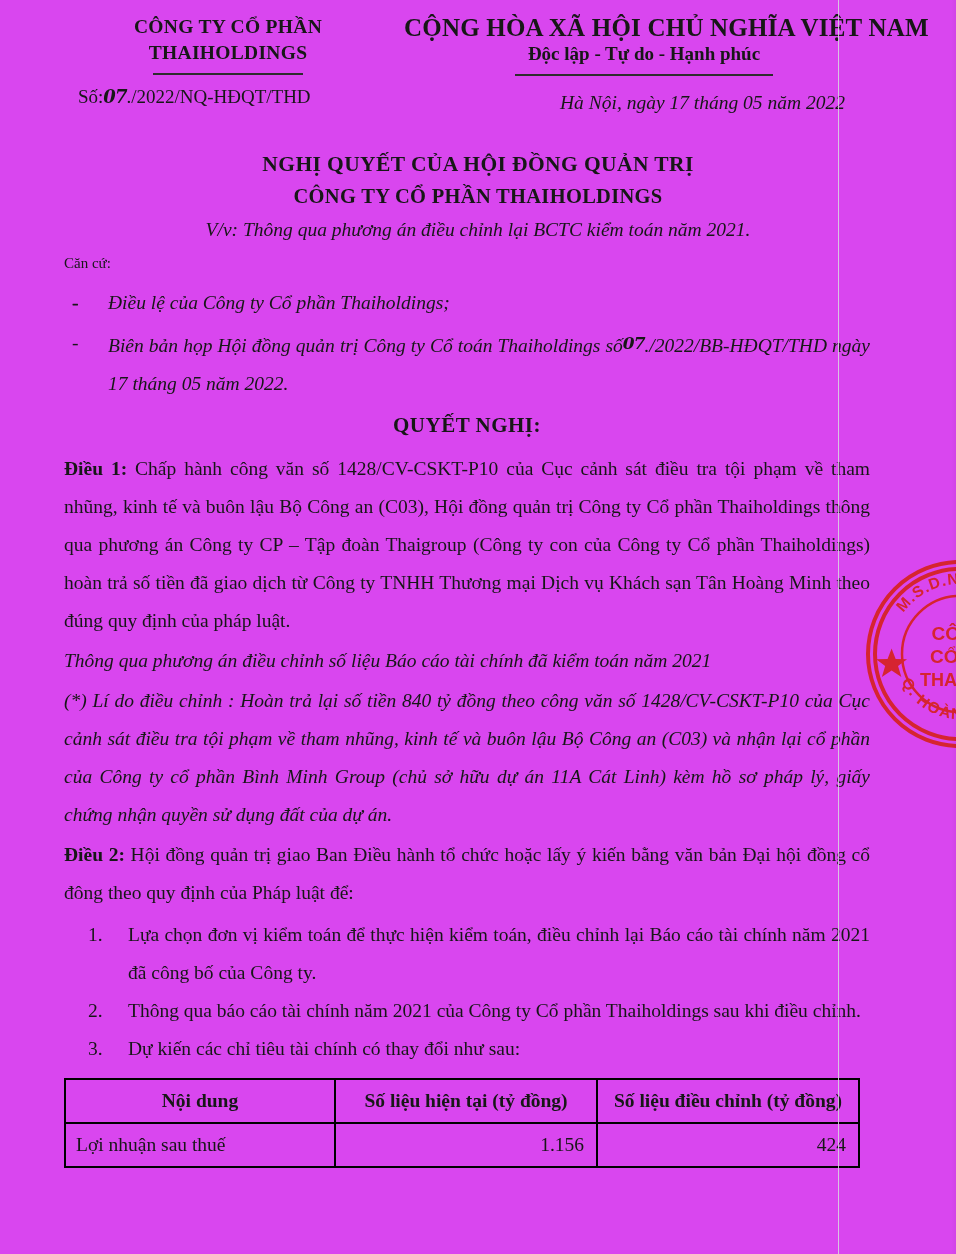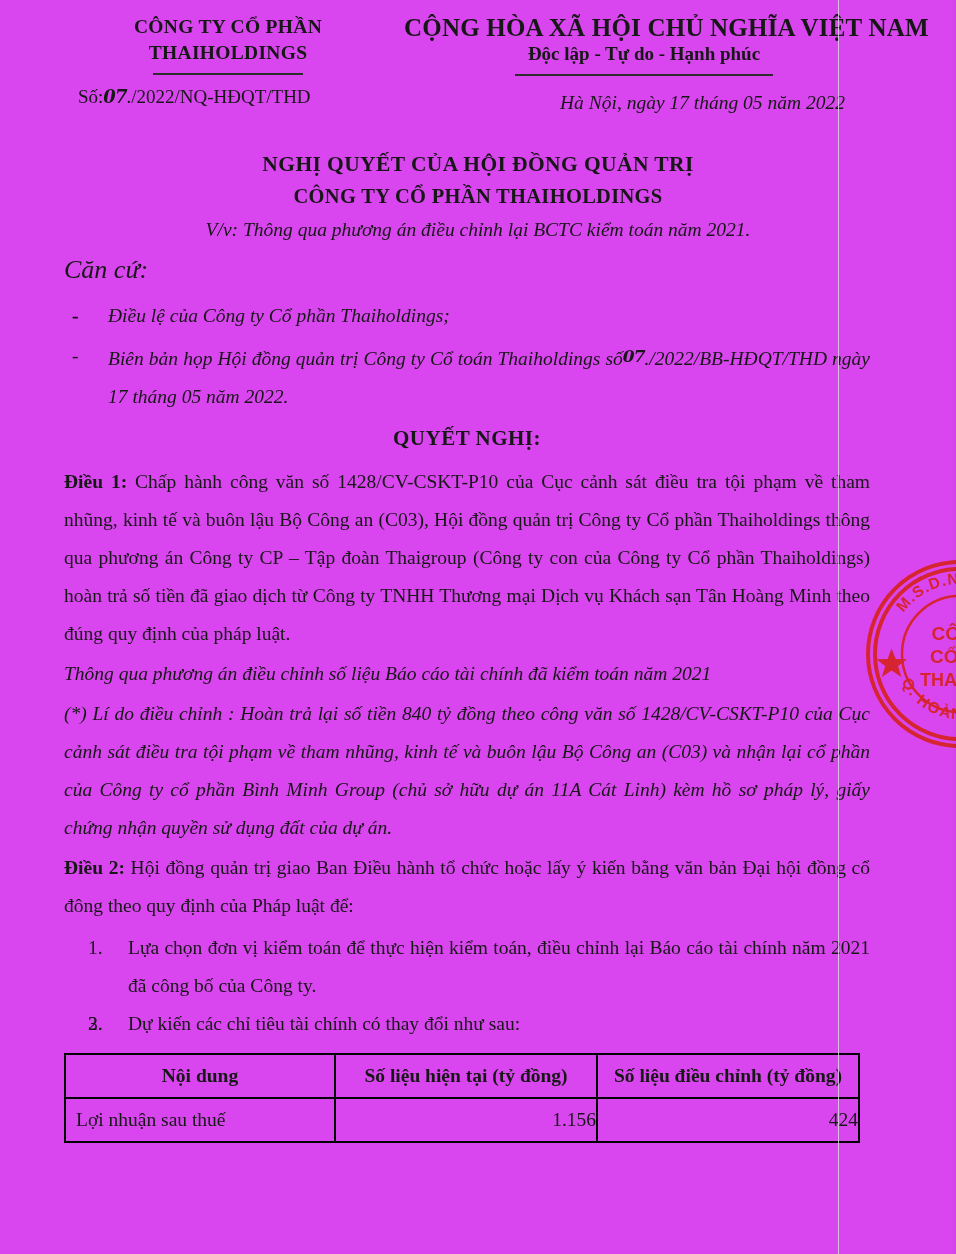--- a/index.html
+++ b/index.html
@@ -130,22 +130,21 @@
   }
 
   
   .body {
     position: absolute;
     left: 64px;
     top: 255px;
     width: 806px;
   }
   .lead {
-    font-style: italic;
-    font-size: 26px;
+    font-size: 15px;
     margin: 0 0 12px 0;
   }
   ul.basis {
     list-style: none;
     margin: 0;
     padding: 0;
   }
   ul.basis li {
     position: relative;
     font-style: italic;
@@ -228,21 +227,21 @@
   table.fin th {
     font-weight: bold;
     text-align: center;
   }
   table.fin td.label {
     text-align: left;
     padding-left: 10px;
   }
   table.fin td.num {
     text-align: right;
-    padding-right: 0;
+    padding-right: 12px;
   }
   .col-a { width: 270px; }
   .col-b { width: 262px; }
   .col-c { width: 262px; }
 
   
   .seal {
     position: absolute;
     left: 862px;
     top: 556px;
@@ -309,20 +308,21 @@
 
     <p class="art"><span class="lbl">Điều 2:</span><span> Hội đồng quản trị giao Ban Điều hành tổ chức hoặc lấy ý kiến bằng văn bản Đại hội đồng cổ đông theo quy định của Pháp luật để:</span></p>
 
     <ol class="subitems">
       <li>
         <span class="num">1.</span>
         <span>Lựa chọn đơn vị kiểm toán để thực hiện kiểm toán, điều chỉnh lại Báo cáo tài chính năm 2021 đã công bố của Công ty.</span>
       </li>
       <li>
         <span class="num">2.</span>
+        <span>Thông qua báo cáo tài chính năm 2021 của Công ty Cổ phần Thaiholdings sau khi điều chỉnh.</span>
       </li>
       <li class="nojust">
         <span class="num">3.</span>
         <span>Dự kiến các chỉ tiêu tài chính có thay đổi như sau:</span>
       </li>
     </ol>
 
     <table class="fin">
       <colgroup>
         <col class="col-a">

